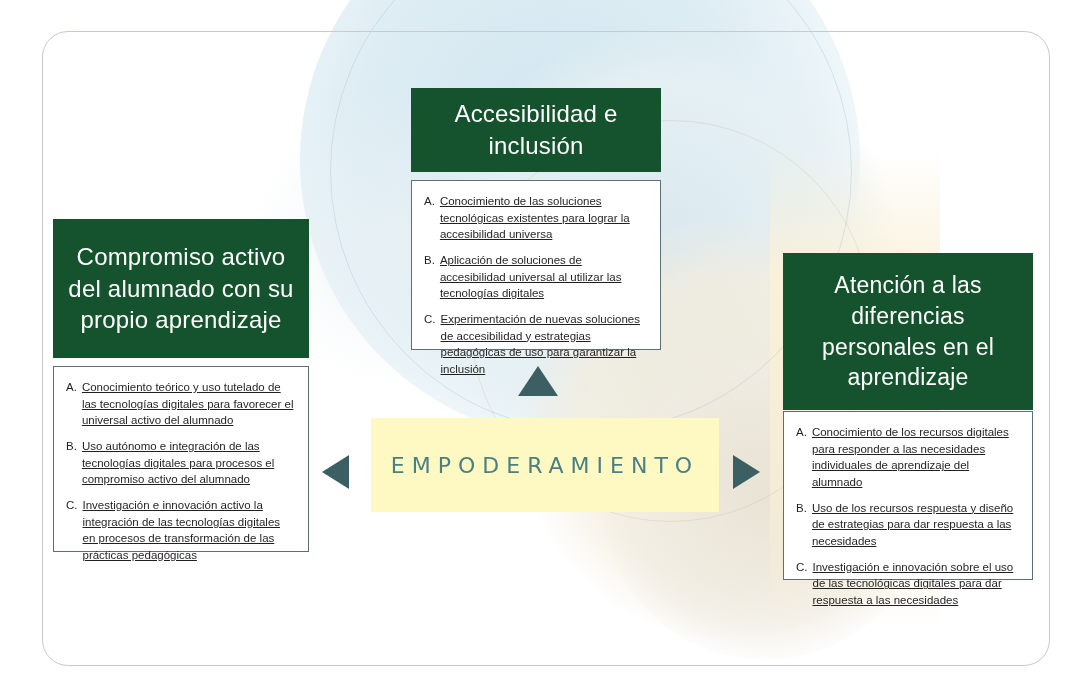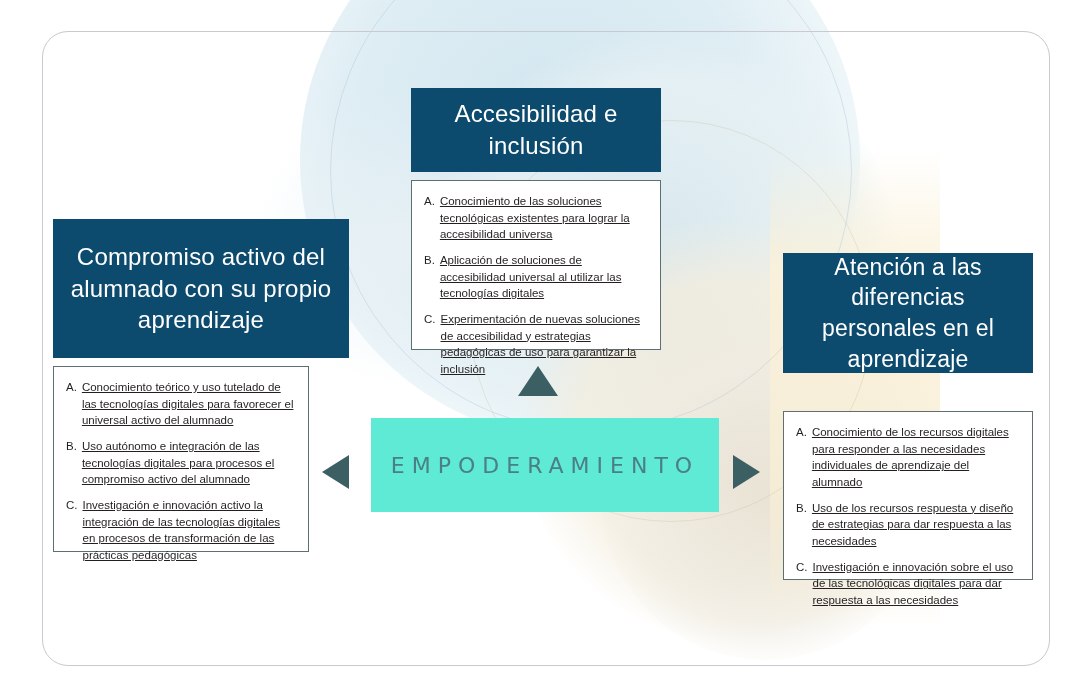--- a/index.html
+++ b/index.html
@@ -82,35 +82,35 @@
     left: 42px; top: 31px;
     width: 1006px; height: 633px;
     border: 1px solid #c9c9cf;
     border-radius: 26px;
     background: transparent;
   }
 
   
   .head-box {
     position: absolute;
-    background: #0c4a6e;
+    background: #14532d;
     color: #ffffff;
     display: flex;
     align-items: center;
     justify-content: center;
     text-align: center;
     line-height: 1.33;
     font-weight: 400;
     letter-spacing: .2px;
   }
   .head-box span { display: block; padding: 0 10px; }
 
   #head-top    { left: 411px; top: 88px;  width: 250px; height: 84px;  font-size: 24px; }
-  #head-left   { left: 53px;  top: 219px; width: 296px; height: 139px; font-size: 24px; }
-  #head-right  { left: 783px; top: 253px; width: 250px; height: 120px; font-size: 23px; }
+  #head-left   { left: 53px;  top: 219px; width: 256px; height: 139px; font-size: 24px; }
+  #head-right  { left: 783px; top: 253px; width: 250px; height: 157px; font-size: 23px; }
 
   
   .list-box {
     position: absolute;
     background: #ffffff;
     border: 1px solid #5d6f73;
     color: #231f20;
     font-size: 11.5px;
     line-height: 1.45;
     padding: 12px 12px 10px 12px;
@@ -127,21 +127,21 @@
   }
   .item:last-child { margin-bottom: 0; }
   .item-letter { flex: 0 0 auto; }
   .item-text { flex: 1 1 auto; text-decoration: underline; }
 
   
   #center-title {
     position: absolute;
     left: 371px; top: 418px;
     width: 348px; height: 94px;
-    background: #5eead4;
+    background: #fef9c3;
     display: flex;
     flex-direction: row;
     align-items: center;
     justify-content: center;
     gap: 6px;
   }
   #center-title .line {
     font-family: "DejaVu Sans", sans-serif;
     font-size: 22px;
     letter-spacing: 7px;

